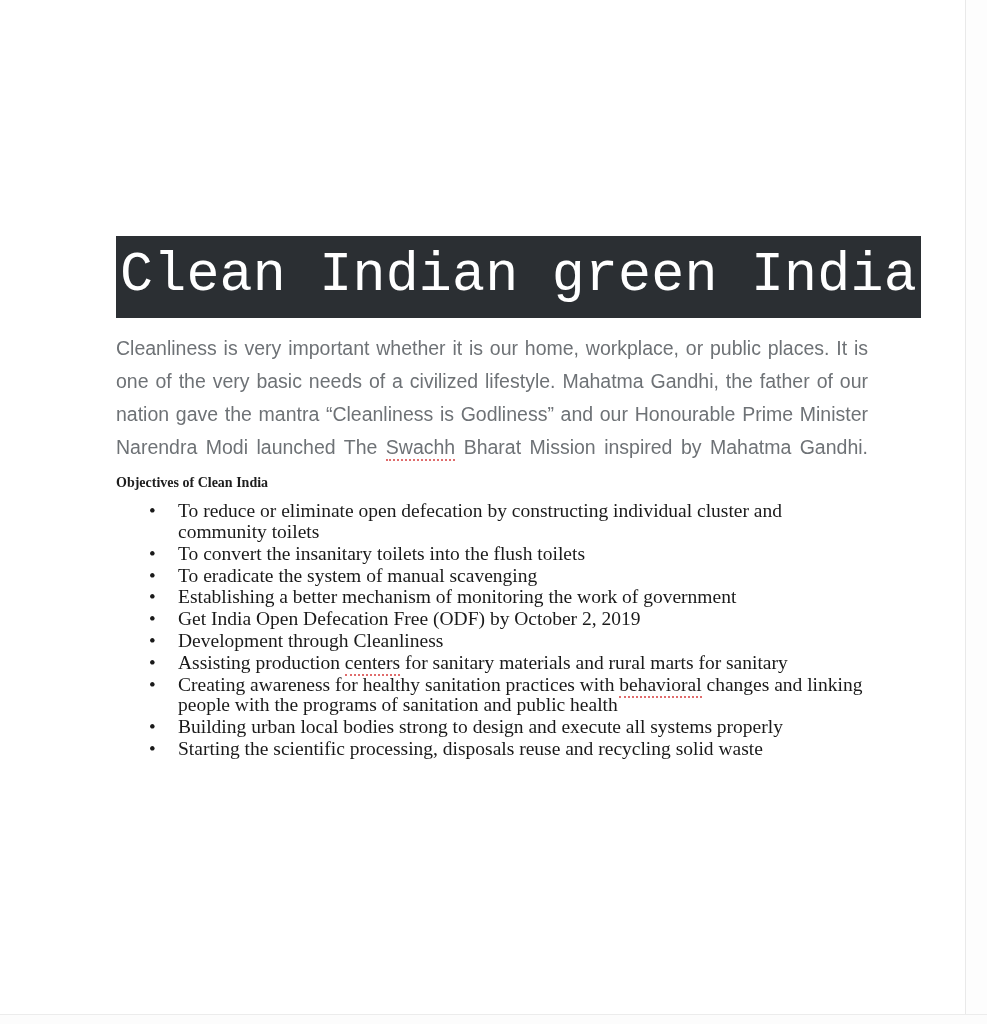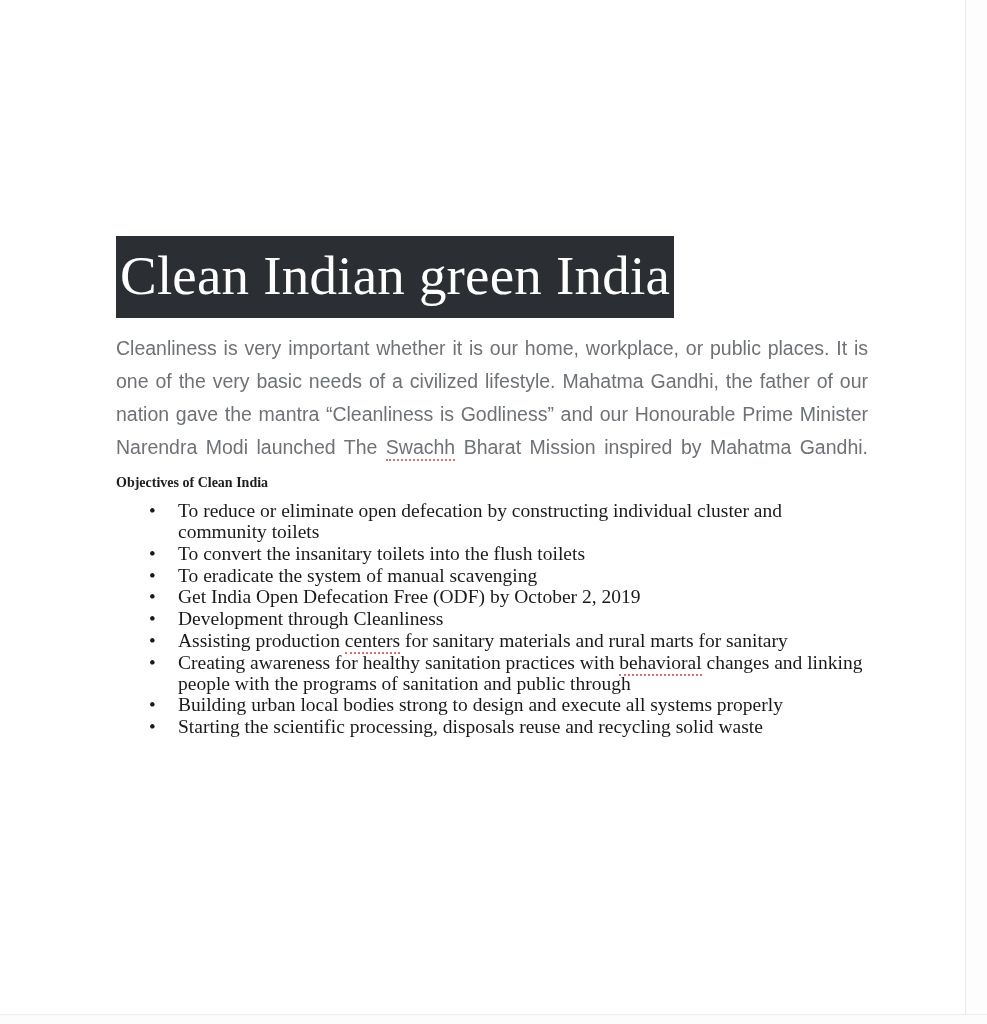--- a/index.html
+++ b/index.html
@@ -50,21 +50,21 @@
   }
 
   
   .title-wrap {
     display: block;
   }
   .doc-title {
     display: inline-block;
     background: #2b2f33;
     color: #ffffff;
-    font-family: Liberation Serif, serif;
+    font-family: Liberation Mono, monospace;
     font-weight: 400;
     font-size: 55px;
     line-height: 1.33;
     letter-spacing: 0.2px;
     padding: 3px 4px 6px 4px;
     margin: 0;
     white-space: nowrap;
   }
 
   
@@ -135,22 +135,23 @@
     </div>
 
     <p class="intro">
       <span>Cleanliness is very important whether it is our home, workplace, or public places. It is one of the very basic needs of a civilized lifestyle. Mahatma Gandhi, the father of our nation gave the mantra “Cleanliness is Godliness” and our Honourable Prime Minister Narendra Modi launched The </span><span class="spell">Swachh</span><span> Bharat Mission inspired by Mahatma Gandhi. </span><span class="objectives">Objectives of Clean India</span>
     </p>
 
     <ul class="bullets">
       <li><span>To reduce or eliminate open defecation by constructing individual cluster and community toilets</span><span class="spell" style="border-bottom: none;"></span><span></span></li>
       <li><span>To convert the insanitary toilets into the flush toilets</span><span class="spell" style="border-bottom: none;"></span><span></span></li>
       <li><span>To eradicate the system of manual scavenging</span><span class="spell" style="border-bottom: none;"></span><span></span></li>
+      <li><span>Establishing a better mechanism of monitoring the work of government</span><span class="spell" style="border-bottom: none;"></span><span></span></li>
       <li><span>Get India Open Defecation Free (ODF) by October 2, 2019</span><span class="spell" style="border-bottom: none;"></span><span></span></li>
       <li><span>Development through Cleanliness</span><span class="spell" style="border-bottom: none;"></span><span></span></li>
       <li><span>Assisting production </span><span class="spell">centers</span><span> for sanitary materials and rural marts for sanitary</span></li>
-      <li><span>Creating awareness for healthy sanitation practices with </span><span class="spell">behavioral</span><span> changes and linking people with the programs of sanitation and public through</span></li>
+      <li><span>Creating awareness for healthy sanitation practices with </span><span class="spell">behavioral</span><span> changes and linking people with the programs of sanitation and public health</span></li>
       <li><span>Building urban local bodies strong to design and execute all systems properly</span><span class="spell" style="border-bottom: none;"></span><span></span></li>
       <li><span>Starting the scientific processing, disposals reuse and recycling solid waste</span><span class="spell" style="border-bottom: none;"></span><span></span></li>
     </ul>
 
   </div>
 </div>
 
 </body></html>

